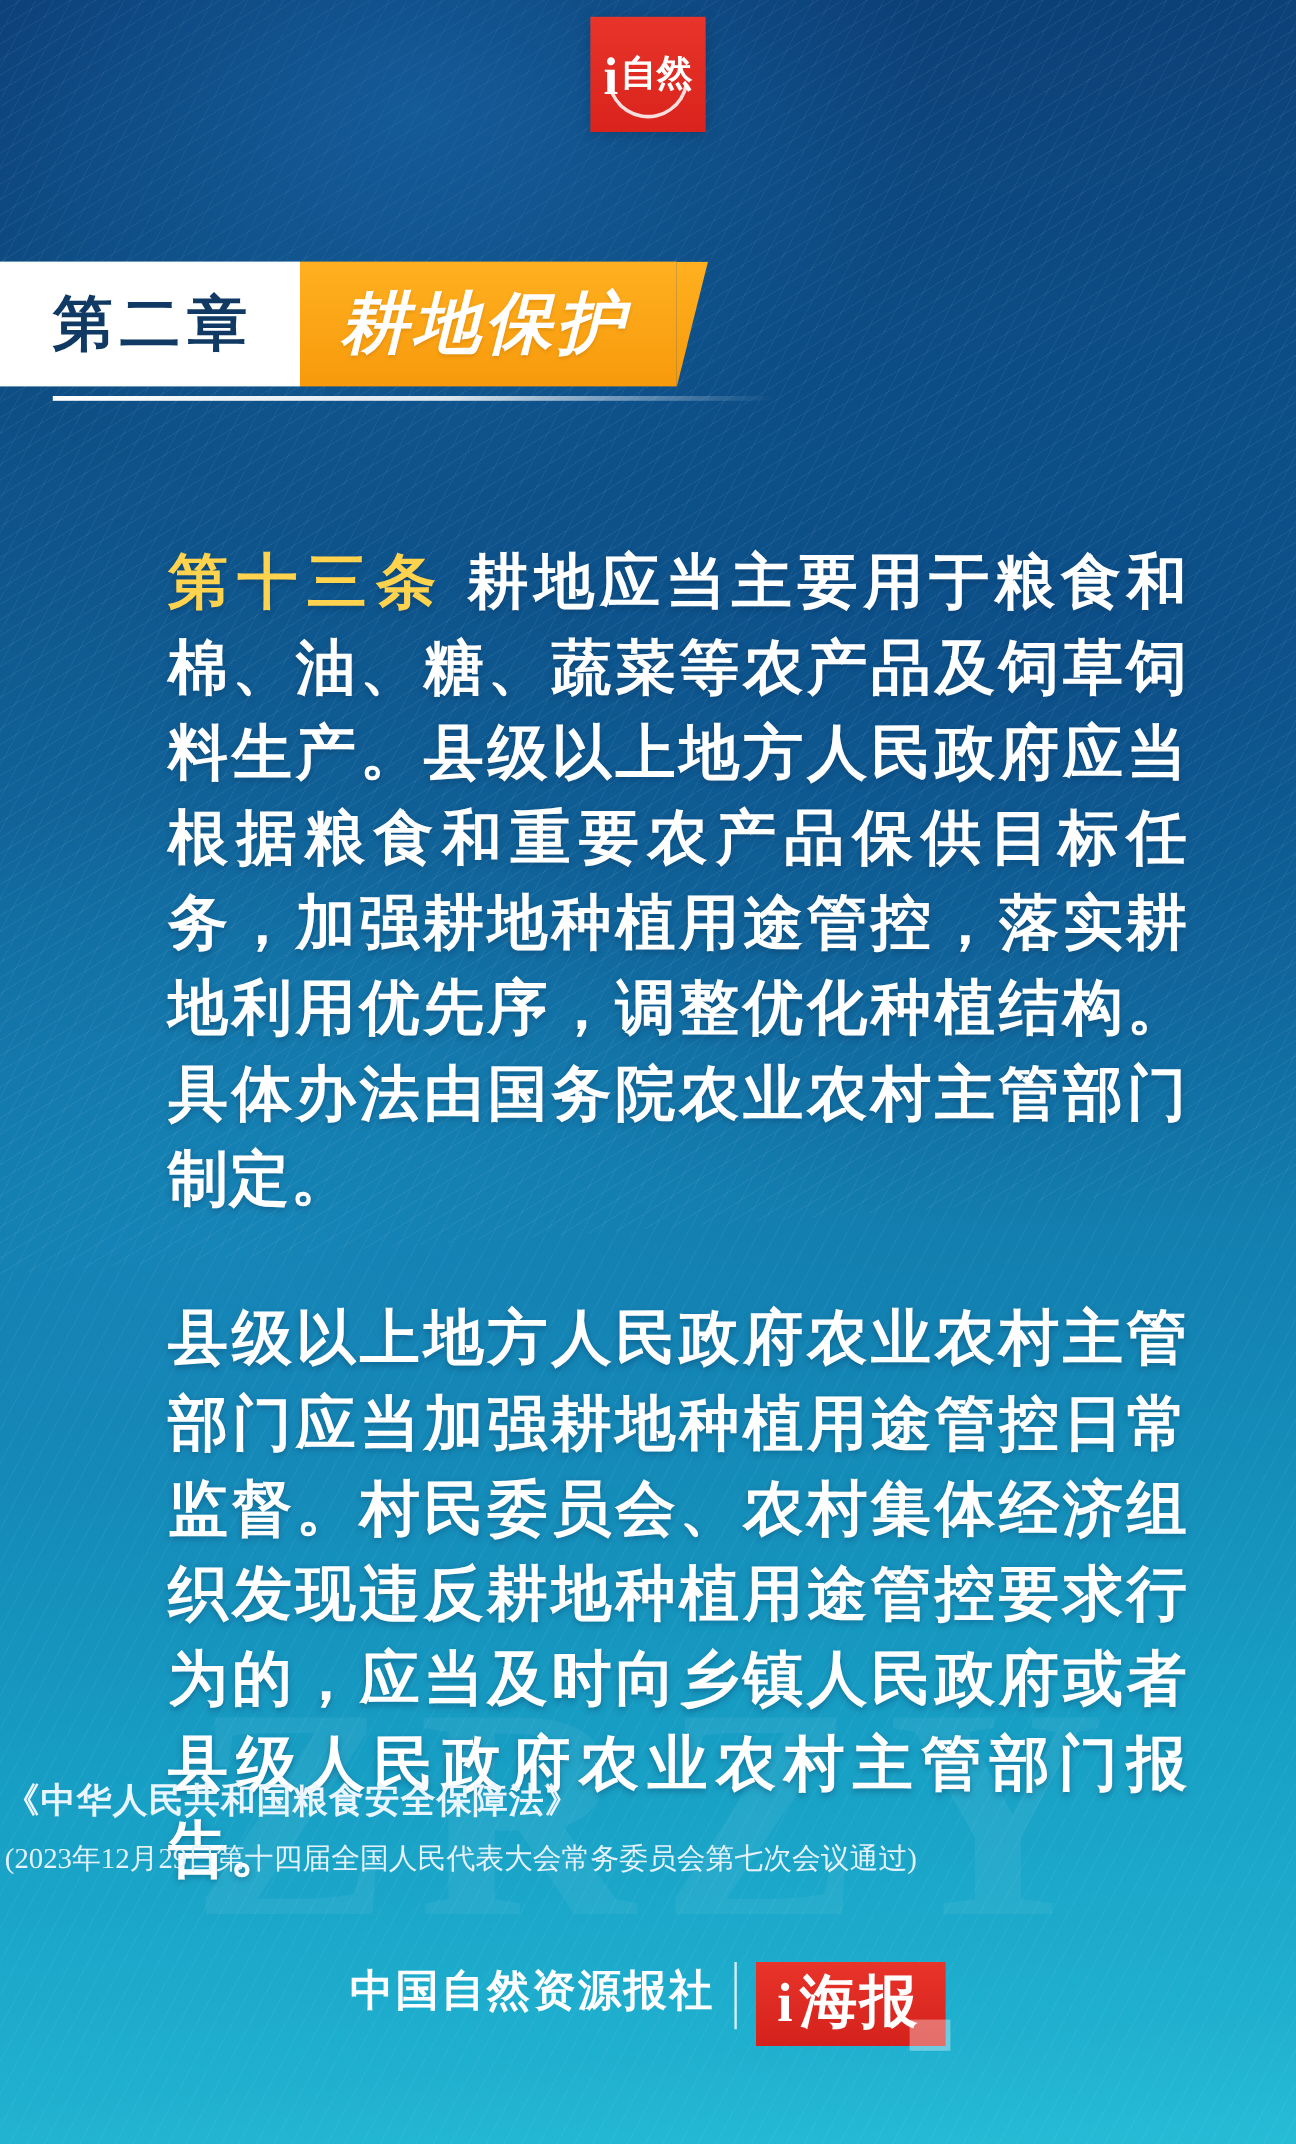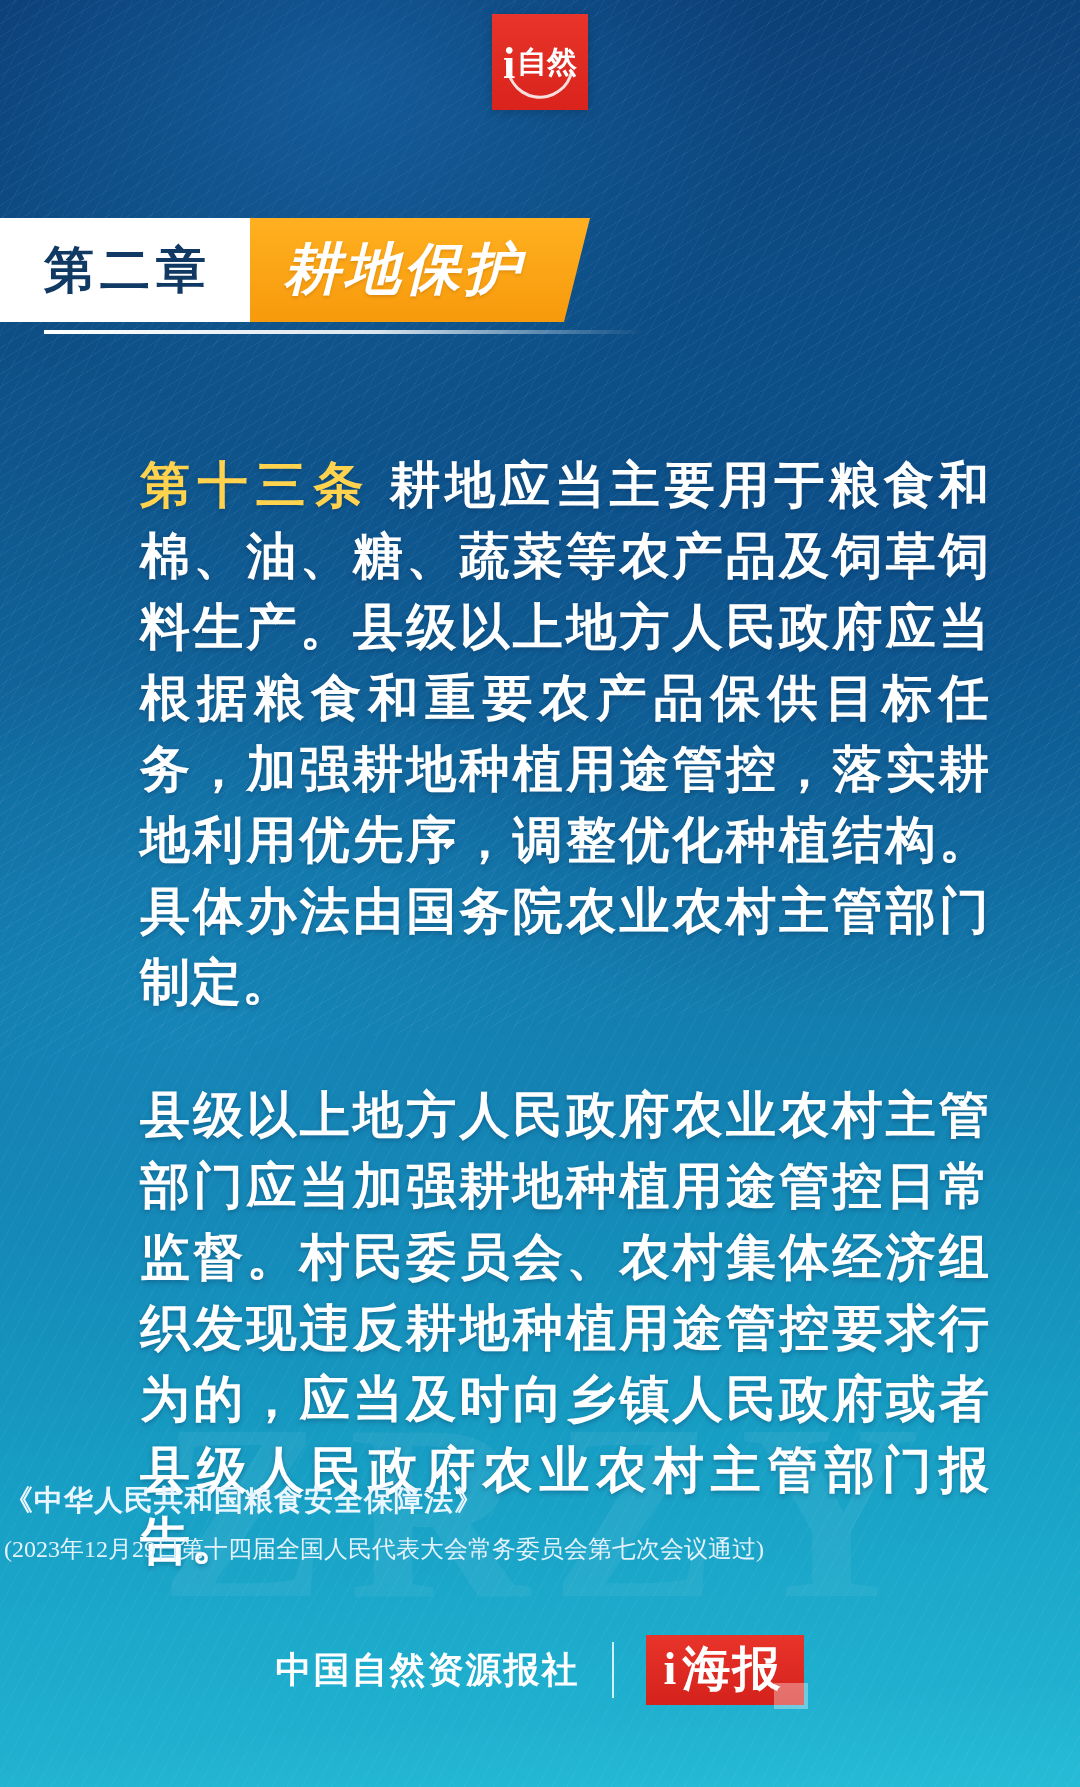--- a/index.html
+++ b/index.html
@@ -222,23 +222,22 @@
     letter-spacing: 0px;
     color: #e3f2fd;
   }
 
   .footer-bar {
     position: absolute;
     left: 0;
     right: 0;
     bottom: 82px;
     display: flex;
-    align-items: center;
     justify-content: center;
-    gap: 32px;
+    gap: 16px;
   }
   .footer-org {
     color: #ffffff;
     font-size: 36px;
     font-weight: bold;
     letter-spacing: 2px;
     font-family: "Liberation Serif", serif;
   }
   .footer-divider {
     width: 2px;

